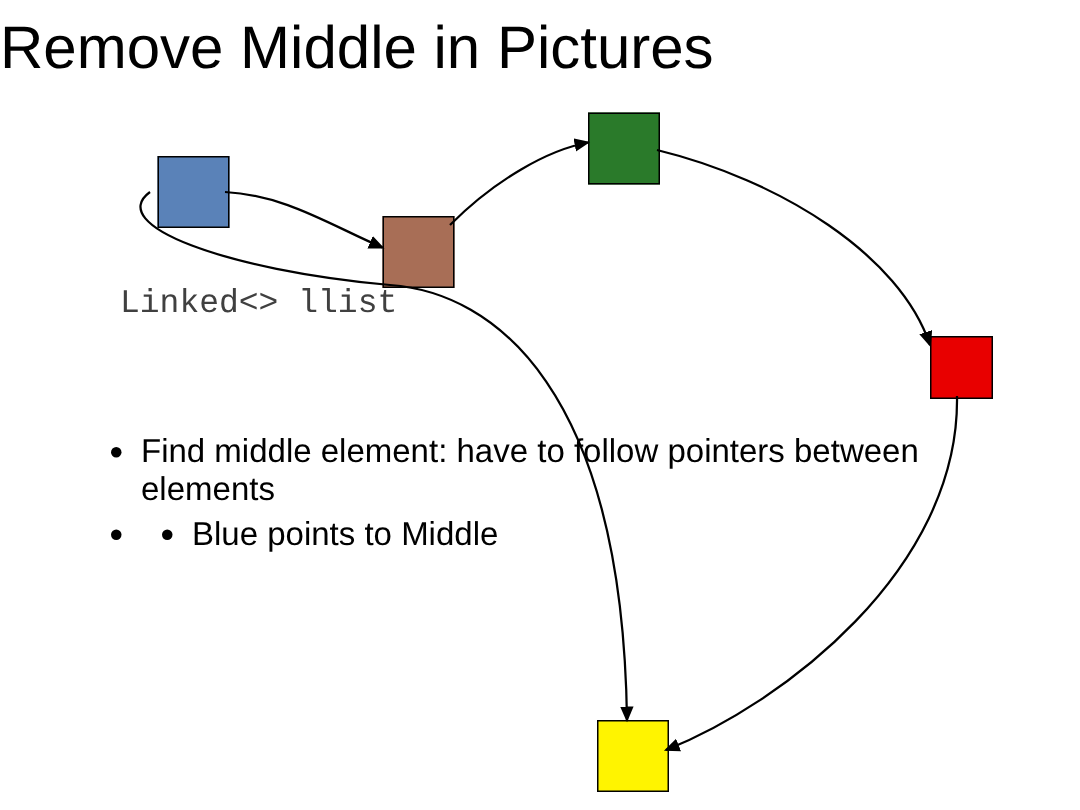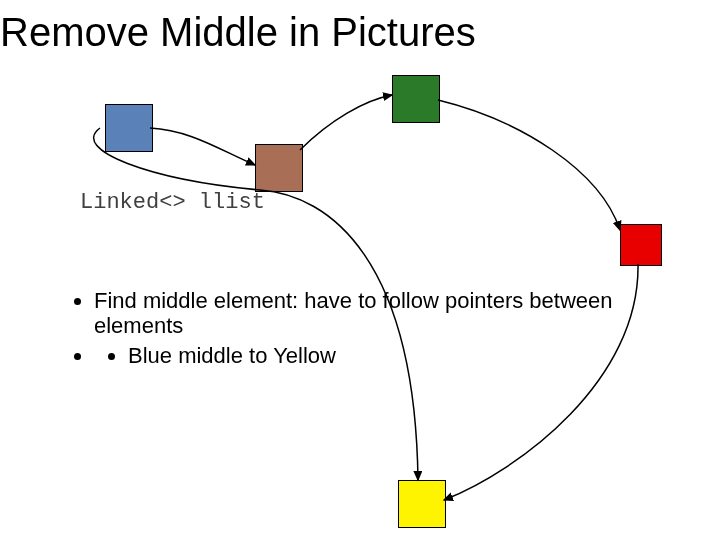--- a/index.html
+++ b/index.html
@@ -106,19 +106,19 @@
 
   <div class="code-label">Linked&lt;&gt; llist</div>
 
   <div class="bullets">
     <ul>
       <li>
         <span>Find middle element: have to follow pointers between elements</span>
       </li>
       <li>
         <ul>
-          <li>Blue middle to Yellow</li>
+          <li>Blue points to Middle</li>
         </ul>
       </li>
     </ul>
   </div>
 
 </div>
 
 </body></html>

